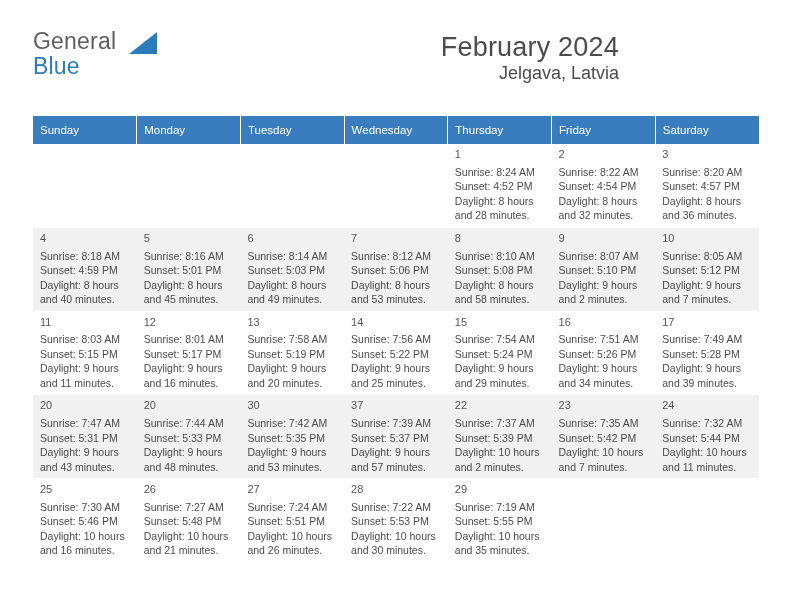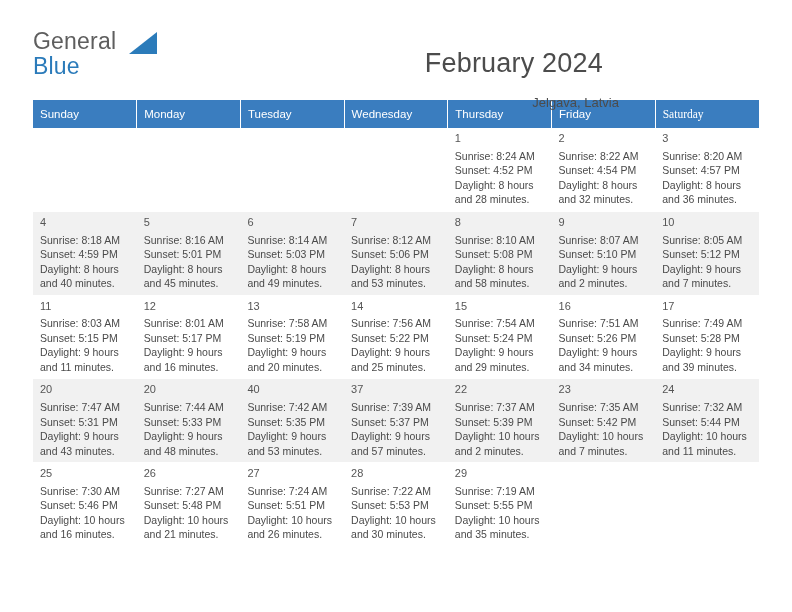--- a/index.html
+++ b/index.html
@@ -59,47 +59,46 @@
     border-bottom: 22px solid #2b7bba;
   }
   .title-block {
     text-align: right;
     padding-top: 2px;
   }
   .cal-title {
     font-size: 27px;
     color: #4c4c4c;
     font-weight: normal;
-    margin: 16px;
+    margin: 0;
     letter-spacing: .2px;
   }
   .cal-sub {
-    font-size: 13px;
+    font-size: 18px;
     color: #4c4c4c;
-    margin-top: 8px;
   }
   
   table.calendar {
     border-collapse: collapse;
     width: 726px;
     table-layout: fixed;
+    margin-top: 16px;
   }
   table.calendar th {
     background: #3a7dbf;
     color: #ffffff;
     font-weight: normal;
     font-size: 11.5px;
     text-align: left;
     padding: 5px 0 5px 7px;
     border-right: 1px solid #ffffff;
     height: 18px;
   }
   table.calendar th:last-child {
     border-right: none;
-    font-family: Liberation Serif, serif;
   }
   table.calendar td {
     vertical-align: top;
     height: 74px;
     width: 103.7px;
     padding: 3px 6px 4px 7px;
     border-bottom: 1px solid #ffffff;
     font-size: 10.5px;
     line-height: 1.35;
     color: #4a4a4a;
@@ -300,21 +299,21 @@
 and 43 minutes.</span>
           </td>
         <td>
             <span class="daynum">20</span>
             <span class="info">Sunrise: 7:44 AM
 Sunset: 5:33 PM
 Daylight: 9 hours
 and 48 minutes.</span>
           </td>
         <td>
-            <span class="daynum">40</span>
+            <span class="daynum">30</span>
             <span class="info">Sunrise: 7:42 AM
 Sunset: 5:35 PM
 Daylight: 9 hours
 and 53 minutes.</span>
           </td>
         <td>
             <span class="daynum">37</span>
             <span class="info">Sunrise: 7:39 AM
 Sunset: 5:37 PM
 Daylight: 9 hours

